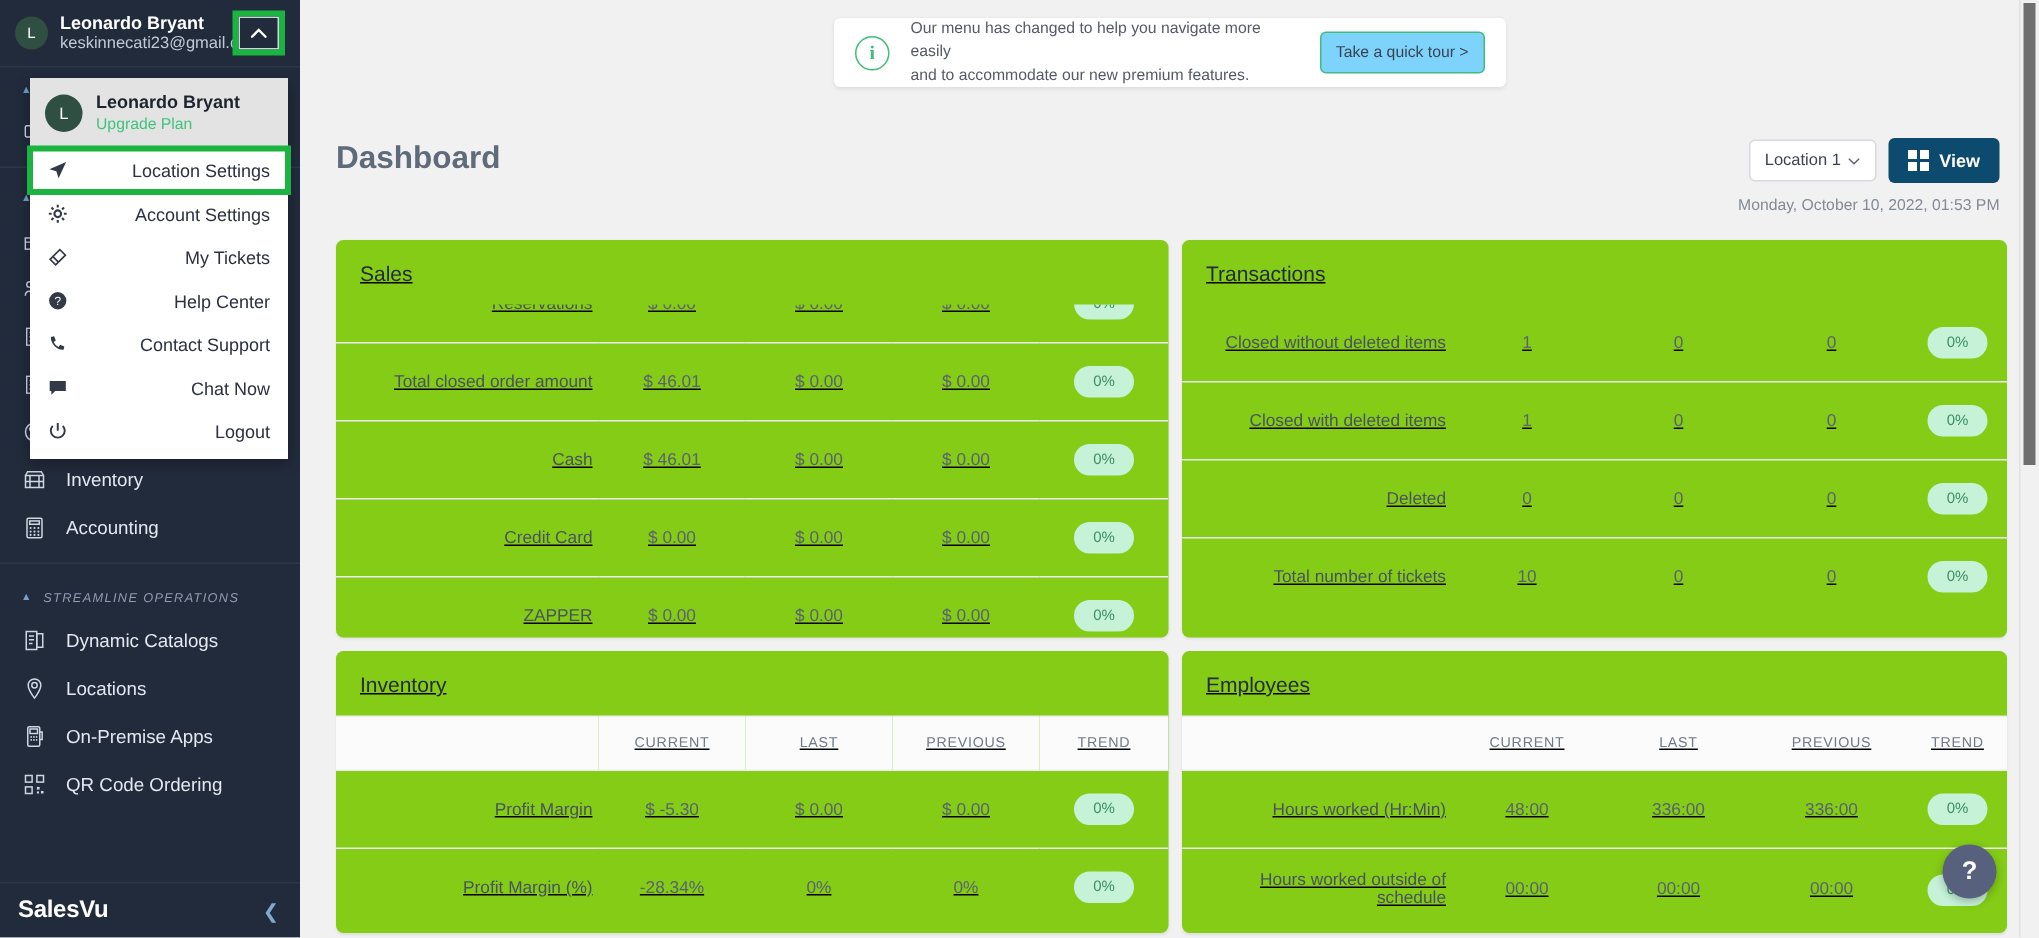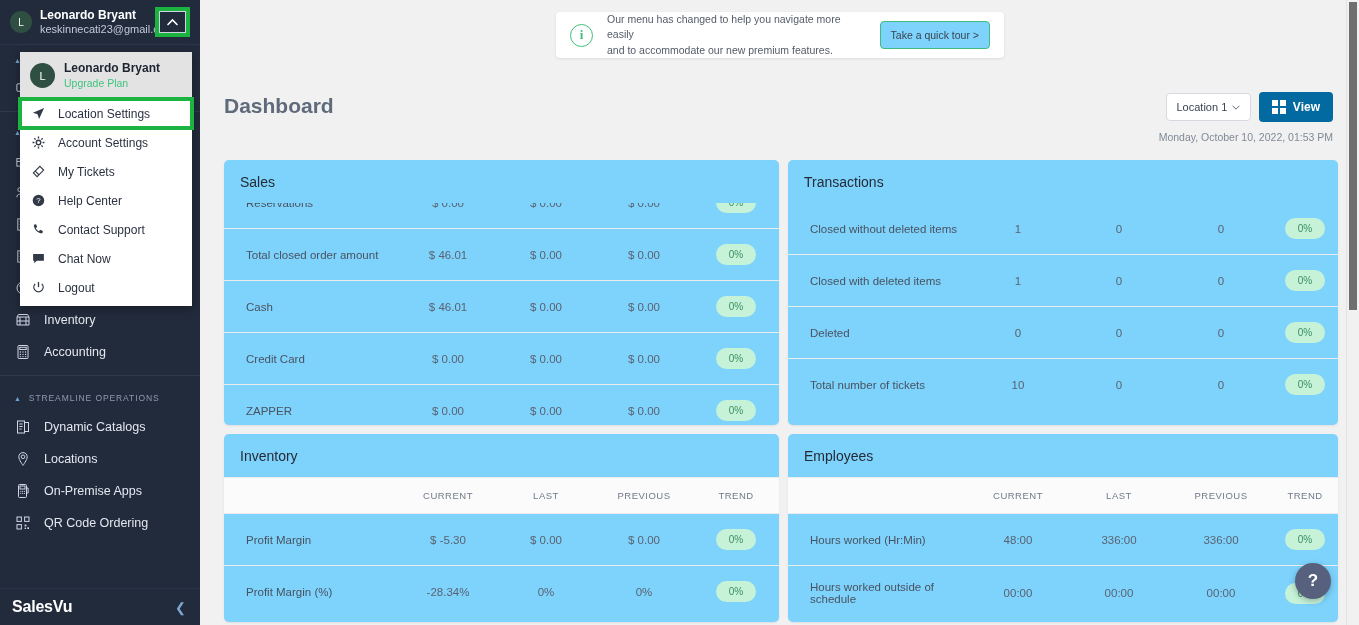--- a/index.html
+++ b/index.html
@@ -46,20 +46,21 @@
     outline-offset: 0px;
     margin-right: 6px;
   }
 
   .nav-scroll { height: 580px; overflow: hidden; padding-top: 2px; }
   .nav-group-label {
     display: flex; align-items: center; gap: 7px;
     font-size: 8.5px; letter-spacing: .9px;
     color: #8f9bb0; padding: 10px 0 8px 14px;
     text-transform: uppercase;
+    font-style: italic;
   }
   .caret-up { font-size: 7px; color: #6fa2cc; }
   .nav-item {
     display: flex; align-items: center; gap: 13px;
     padding: 7px 0 7px 14px;
     font-size: 12.5px; color: #e3e7ef;
     height: 32px;
   }
   .nav-item .ic { width: 17px; height: 17px; flex: 0 0 17px; display:flex; align-items:center; justify-content:center; color:#cfd6e2; }
   .nav-sep { height: 1px; background: #2e3849; margin: 7px 0; }
@@ -93,20 +94,21 @@
     width: 25px; height: 25px; border-radius: 50%;
     background: #2f4f43; color: #fff; font-size: 11px;
     display: flex; align-items: center; justify-content: center; flex: 0 0 25px;
   }
   .dd-name { font-size: 12px; font-weight: bold; color: #1d2430; line-height: 1.3;}
   .dd-upgrade { font-size: 10.5px; color: #3fc47e; line-height: 1.3;}
   .dd-item {
     display: flex; align-items: center; gap: 11px;
     padding: 7px 12px; font-size: 12px; color: #2b3140;
     height: 29px;
+    justify-content: space-between;
   }
   .dd-item .ic { width: 15px; flex: 0 0 15px; text-align: center; color: #333a47; font-size: 12px;}
   .dd-item.highlighted {
     outline: 4px solid #1bb441;
     outline-offset: -2px;
     background: #ffffff;
     position: relative; z-index: 2;
   }
 
   
@@ -140,61 +142,62 @@
 
   .head-right { position: absolute; right: 26px; top: 92px; text-align: right; }
   .head-ctrls { display: flex; align-items: center; justify-content: flex-end; gap: 8px; }
   .loc-select {
     background: #fff; border: 1px solid #d6dae0; border-radius: 4px;
     font-size: 11px; color: #3b4352; padding: 7px 10px;
     display: flex; align-items: center; gap: 5px;
   }
   .chev-sm { font-size: 8px; color: #5d6personal; }
   .view-btn {
-    background: #0369a1; color: #fff; border: none; border-radius: 4px;
+    background: #0c4a6e; color: #fff; border: none; border-radius: 4px;
     font-size: 12px; font-weight: bold; padding: 8px 13px;
     display: flex; align-items: center; gap: 7px;
     font-family: "Liberation Sans", sans-serif;
   }
   .grid-glyph { display: grid; grid-template-columns: 6px 6px; grid-template-rows: 6px 6px; gap: 1.6px; }
   .grid-glyph i { background: #fff; display: block; }
   .stamp { font-size: 10.5px; color: #808a98; margin-top: 9px; }
 
   
   .panels {
     position: absolute; left: 24px; top: 160px;
     width: 1310px;
     display: grid; grid-template-columns: 555px 550px;
     gap: 9px 9px;
   }
   .card {
-    background: #7dd3fc; border-radius: 5px;
+    background: #84cc16; border-radius: 5px;
     box-shadow: 0 1px 2px rgba(0,0,0,.08);
     overflow: hidden;
+    text-decoration: underline;
   }
   .card-title {
     font-size: 14px; color: #252b36; font-weight: normal;
     padding: 14px 16px 13px 16px;
   }
   .tbl { width: 100%; border-collapse: collapse; table-layout: fixed; }
   .tbl th {
     font-size: 9.5px; color: #707a88; font-weight: normal;
     letter-spacing: .5px; text-transform: uppercase;
     padding: 12px 4px; text-align: center;
     background: #fbfbfc;
     border-top: 1px solid #ececee; border-bottom: 1px solid #ececee;
   }
   .tbl th.lbl { text-align: left; padding-left: 22px; }
   .tbl td {
     font-size: 11.5px; color: #5a6271;
     padding: 15px 4px; text-align: center;
     border-bottom: 1px solid #ececee;
     vertical-align: middle;
   }
-  .tbl td.lbl { text-align: left; padding-left: 22px; color: #4a5260; }
+  .tbl td.lbl { text-align: right; padding-left: 22px; color: #4a5260; }
   .tbl tr:last-child td { border-bottom: none; }
   .pill {
     display: inline-block; background: #c6f2d8; color: #3c8f63;
     font-size: 10px; border-radius: 11px; padding: 5px 13px; min-width: 40px;
   }
 
   
   .card.clipped .clip-wrap { height: 222px; overflow: hidden; }
   .card.clipped .clip-inner { margin-top: -26px; }
 

